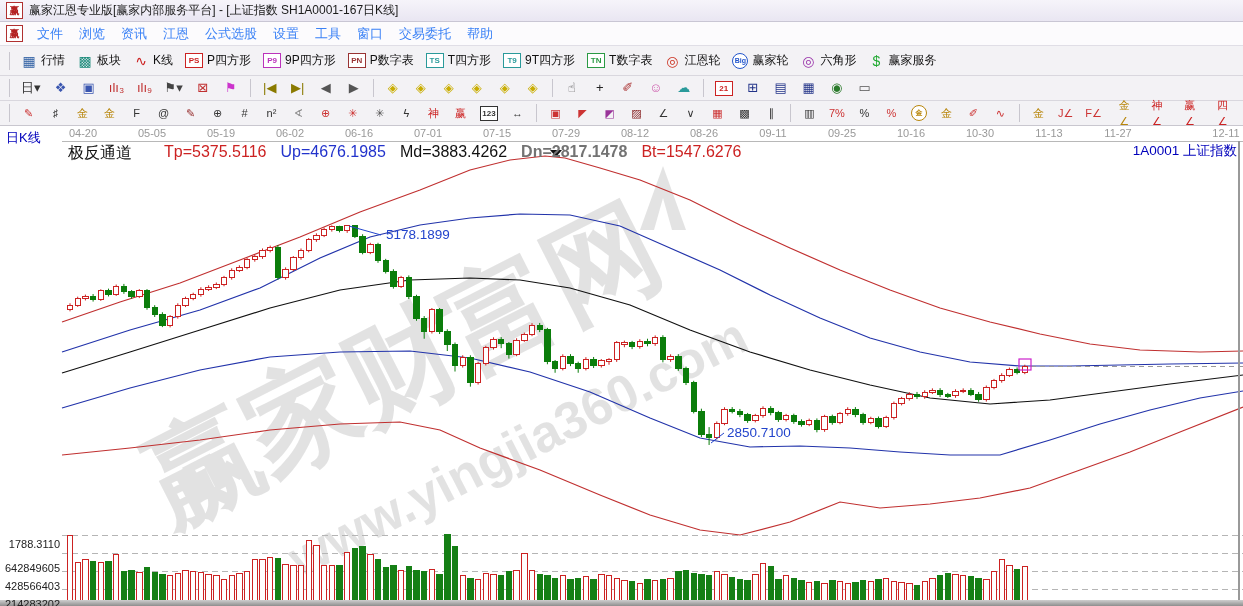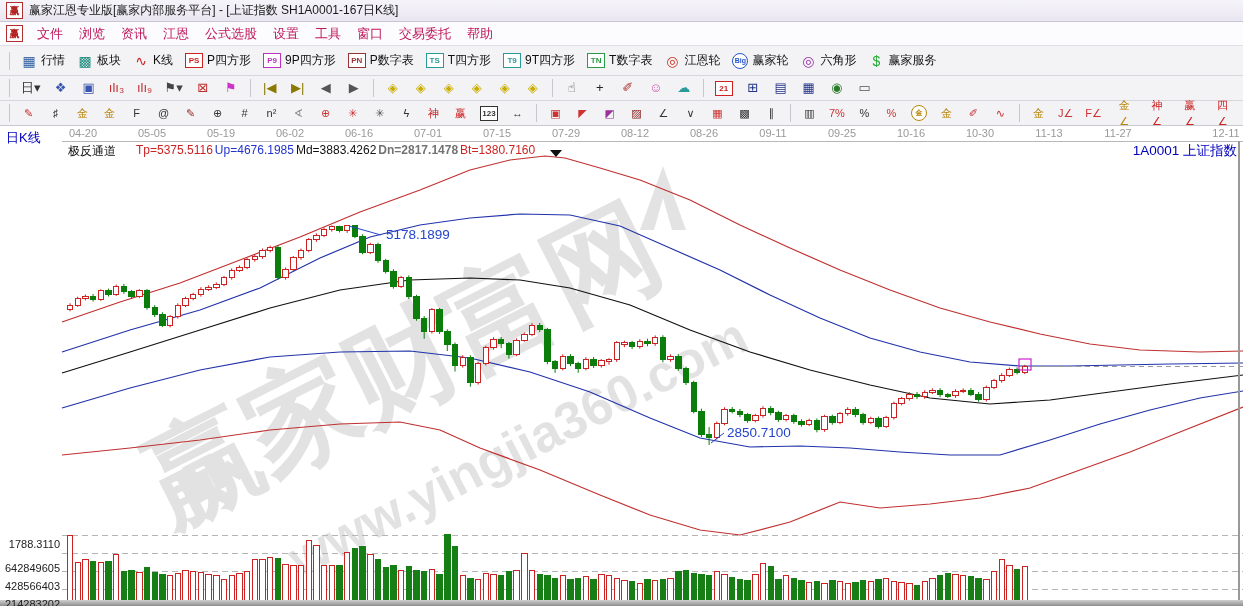--- a/index.html
+++ b/index.html
@@ -8,21 +8,21 @@
 
   
   .titlebar{height:22px;background:linear-gradient(#f6f4fa,#e9e6f2);border-bottom:1px solid #c9c6d4;
     display:flex;align-items:center;padding:0 6px;box-sizing:border-box;}
   .logo{display:inline-block;width:15px;height:15px;line-height:15px;text-align:center;
     background:#fff;border:1px solid #b03030;color:#b42222;font-weight:bold;font-size:10px;margin-right:6px;}
   .titlebar .title{font-size:12px;color:#1a1a1a;}
 
   
   .menubar{height:24px;background:#fcfbfd;border-bottom:1px solid #e0dee6;display:flex;align-items:center;padding:0 6px;box-sizing:border-box;}
-  .mitem{font-size:13px;color:#be185d;margin:0 8px;cursor:default;}
+  .mitem{font-size:13px;color:#3b82f6;margin:0 8px;cursor:default;}
 
   
   .toolbar{display:flex;align-items:center;background:#f3f2f5;border-bottom:1px solid #d9d7de;box-sizing:border-box;padding:0 4px;}
   .t1{height:30px;}
   .t2{height:25px;}
   .t3{height:25px;border-bottom:1px solid #c9c7cf;}
   .tbtn{display:flex;align-items:center;margin:0 3px;padding:1px 3px;cursor:default;}
   .ticon{display:inline-block;font-size:14px;line-height:16px;text-align:center;min-width:16px;}
   .t2 .ticon{font-size:13px;}
   .t3 .ticon{font-size:11px;min-width:15px;}
@@ -30,21 +30,21 @@
   .ticon.circ{border:1px solid;border-radius:50%;font-size:7px;font-weight:bold;width:14px;min-width:14px;height:14px;line-height:14px;background:#fff;}
   .tlabel{font-size:12px;color:#111;margin-left:4px;white-space:nowrap;}
   .tsep{width:1px;height:18px;background:#c8c6ce;margin:0 5px;}
 
   
   .chart-wrap{position:relative;width:1243px;height:474px;background:#fff;}
   .period{position:absolute;left:6px;top:3px;font-size:13px;color:#0000bb;z-index:5;}
   #dates{position:absolute;left:0;top:1px;width:100%;height:14px;z-index:4;padding-left:18px;}
   #dates .date{position:absolute;top:0;transform:translateX(-50%);font-size:11px;color:#999;}
   .axis-line{position:absolute;left:62px;right:0;top:15px;border-top:1px solid #b8b8b8;z-index:3;}
-  #legend{position:absolute;left:68px;top:17px;display:flex;gap:2px;font-size:12px;z-index:5;justify-content:space-between;}
+  #legend{position:absolute;left:68px;top:17px;display:flex;gap:14px;font-size:16px;z-index:5;justify-content:space-between;}
   #legend .ind{margin-right:18px;color:#111;}
   .symbol{position:absolute;right:6px;top:16px;font-size:13.5px;color:#0000bb;z-index:5;margin-left:48px;}
   #chart-svg{position:absolute;left:0;top:0;z-index:2;}
   .vlabel{position:absolute;left:2px;width:58px;text-align:right;font-size:11px;color:#222;z-index:5;margin-top:16px;}
   .v1{top:396px;} .v2{top:420px;} .v3{top:438px;} .v4{top:456px;}
   .rightline{position:absolute;top:15px;bottom:0;left:1238px;width:2px;background:#999;z-index:4;}
 
   .bottombar{height:6px;background:linear-gradient(#cfcfcf,#8e8e8e);}
 </style>
 </head>
@@ -379,21 +379,21 @@
         <span class="date" style="left: 1118px;">11-27</span>
         <span class="date" style="left: 1226px;">12-11</span>
       </div>
     <div class="axis-line"></div>
     <div id="legend">
         <span class="ind">极反通道</span>
         <span style="color: rgb(204, 34, 34);">Tp=5375.5116</span>
         <span style="color: rgb(34, 51, 204);">Up=4676.1985</span>
         <span style="color: rgb(17, 17, 17);">Md=3883.4262</span>
         <span style="color: #737373; font-weight: bold;">Dn=2817.1478</span>
-        <span style="color: rgb(204, 34, 34);">Bt=1380.7160</span>
+        <span style="color: rgb(204, 34, 34);">Bt=1547.6276</span>
       </div>
     <div class="symbol">1A0001  上证指数</div>
 
     <svg id="chart-svg" width="1243" height="474" viewBox="0 0 1243 474">
         <g>
           <polygon points="640,104 663,40 686,104 672,104 663,72 654,104" fill="#cccccc" opacity="0.55"></polygon>
           <text x="170" y="400" font-size="112" font-weight="bold" fill="#cccccc" opacity="0.55" transform="rotate(-27 170 400)">赢家财富网</text>
           <text x="300" y="452" font-size="52" font-weight="bold" fill="#cccccc" opacity="0.55" transform="rotate(-27 300 452)">www.yingjia360.com</text>
         </g>
         <line x1="62" y1="409" x2="1243" y2="409" stroke="#b5b5b5" stroke-width="1" stroke-dasharray="6,4" shape-rendering="crispEdges"></line>

